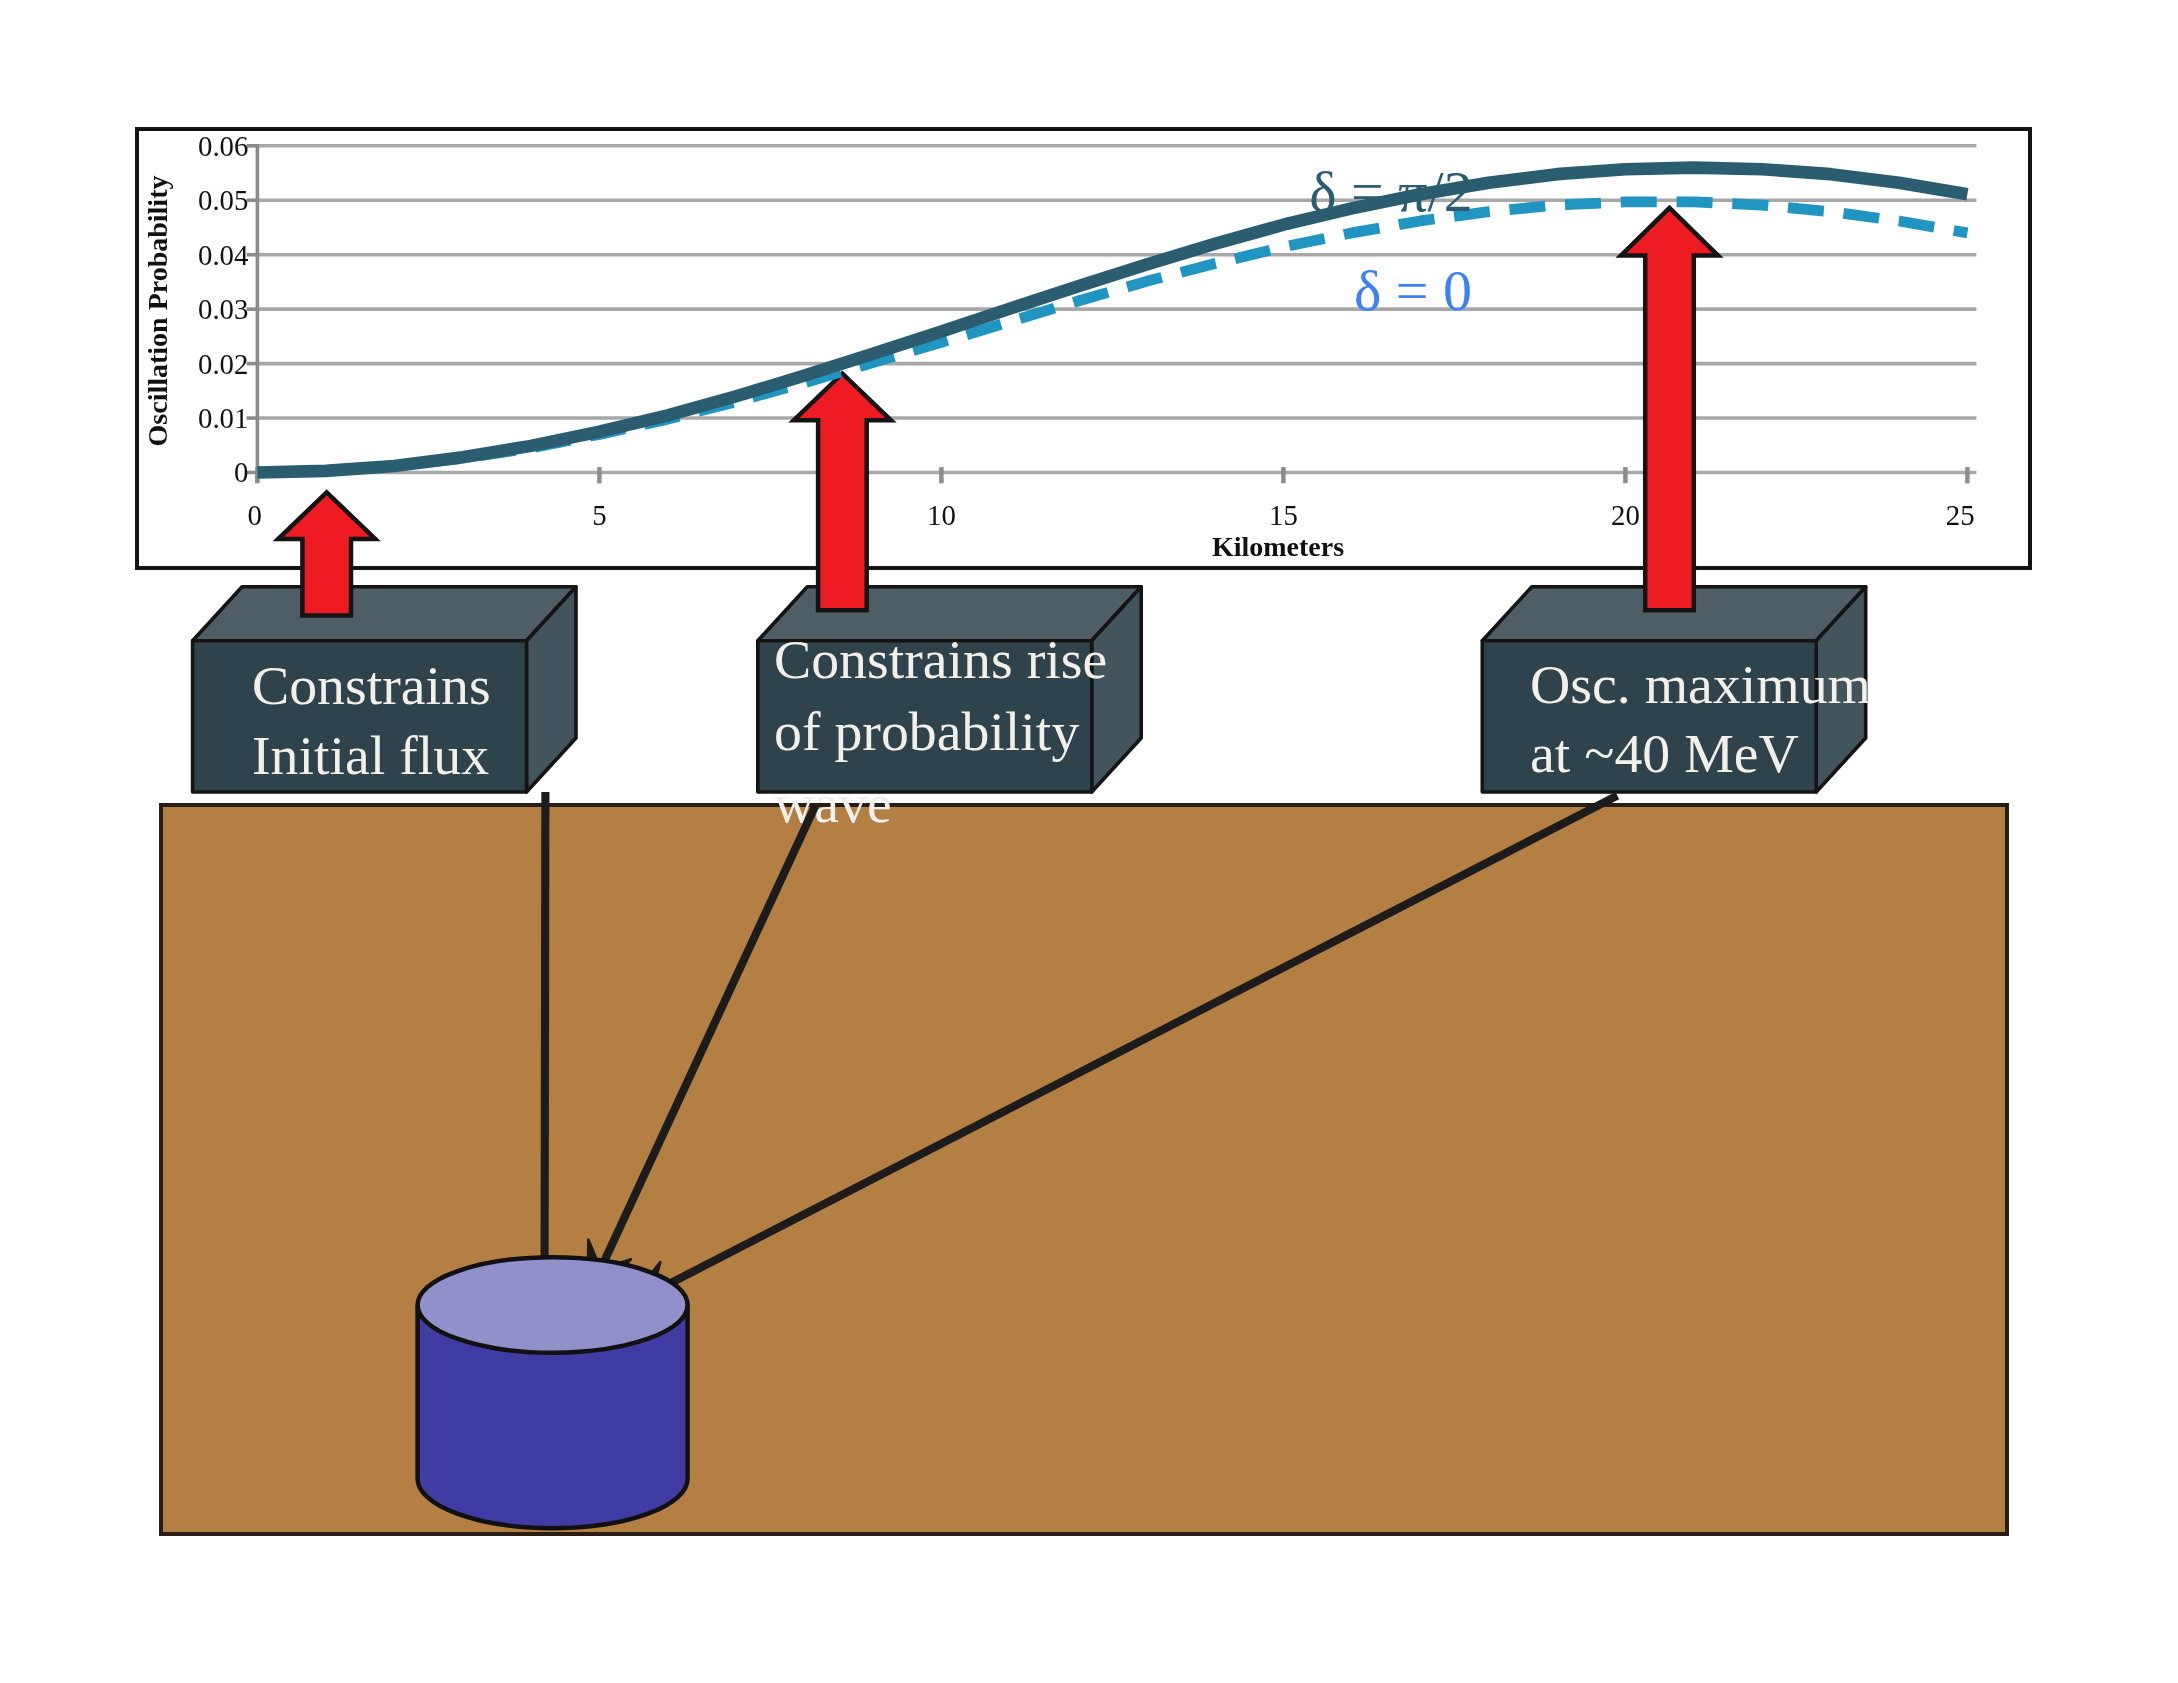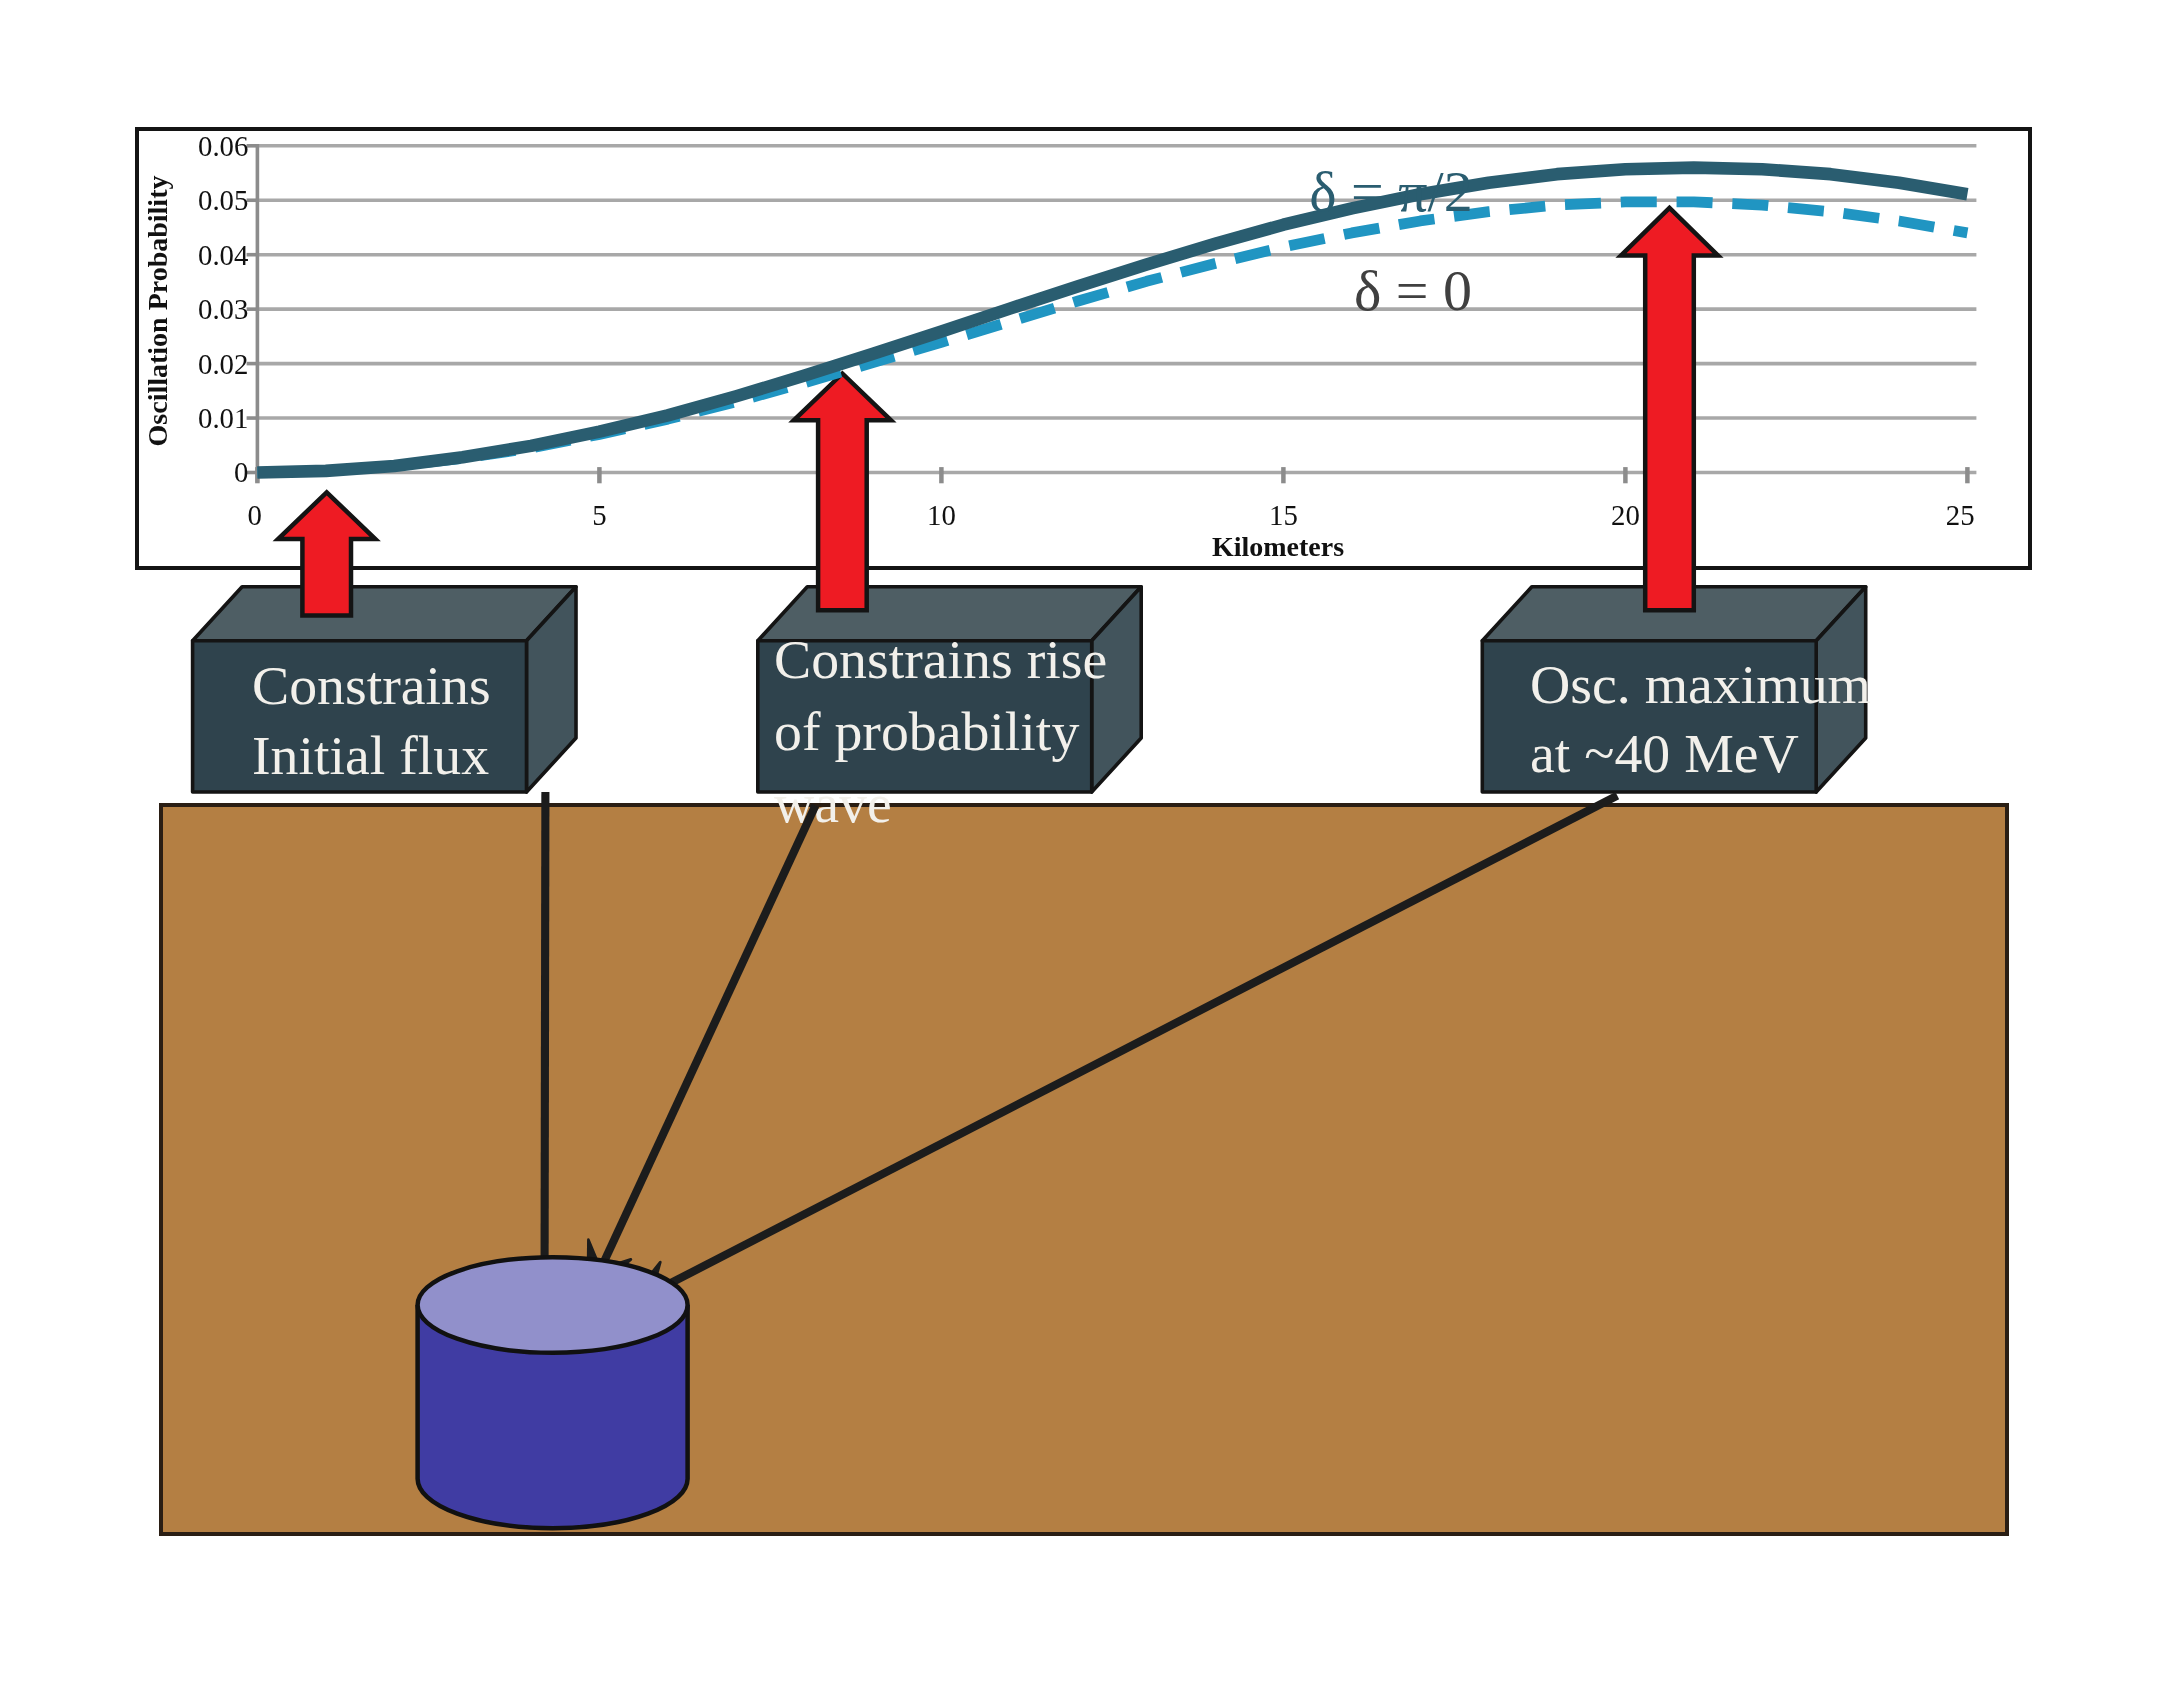--- a/index.html
+++ b/index.html
@@ -85,15 +85,15 @@
       <line x1="906" y1="895" x2="665.6128294071602" y2="1413.780217959251" stroke="#1c1c1c" stroke-width="9"></line>
       <polygon points="653,1441 653.7943257518607,1377.4439692350134 667.2945399947815,1410.1509136871512 700.9752812891588,1399.306206874091" fill="#1c1c1c" stroke="#1c1c1c" stroke-width="3" stroke-linejoin="round"></polygon>
       <line x1="1797" y1="884" x2="720.6713245593797" y2="1438.2653559839277" stroke="#1c1c1c" stroke-width="9"></line>
       <polygon points="694,1452 733.6612026675382,1402.3312069507979 724.227501167297,1436.4340701151182 757.4679189620633,1448.5615028537227" fill="#1c1c1c" stroke="#1c1c1c" stroke-width="3" stroke-linejoin="round"></polygon>
       <path d="M 464,1450 L 464,1643 A 150,55 0 0 0 764,1643 L 764,1450" fill="#403ca3" stroke="#111111" stroke-width="5"></path>
       <ellipse cx="614" cy="1450" rx="150" ry="53" fill="#9190cb" stroke="#111111" stroke-width="5"></ellipse>
     </svg>
   <div class="axis-title" id="x-axis-title">Kilometers</div>
   <div class="axis-title" id="y-axis-title">Oscillation Probability</div>
   <div class="curve-label" id="curve-label-pi2" style="color: rgb(42, 93, 112);">δ = π/2</div>
-  <div class="curve-label" id="curve-label-0" style="color: #404040;">δ = 0</div>
+  <div class="curve-label" id="curve-label-0" style="color: #3b82f6;">δ = 0</div>
 </div>
 
 
 </body></html>

